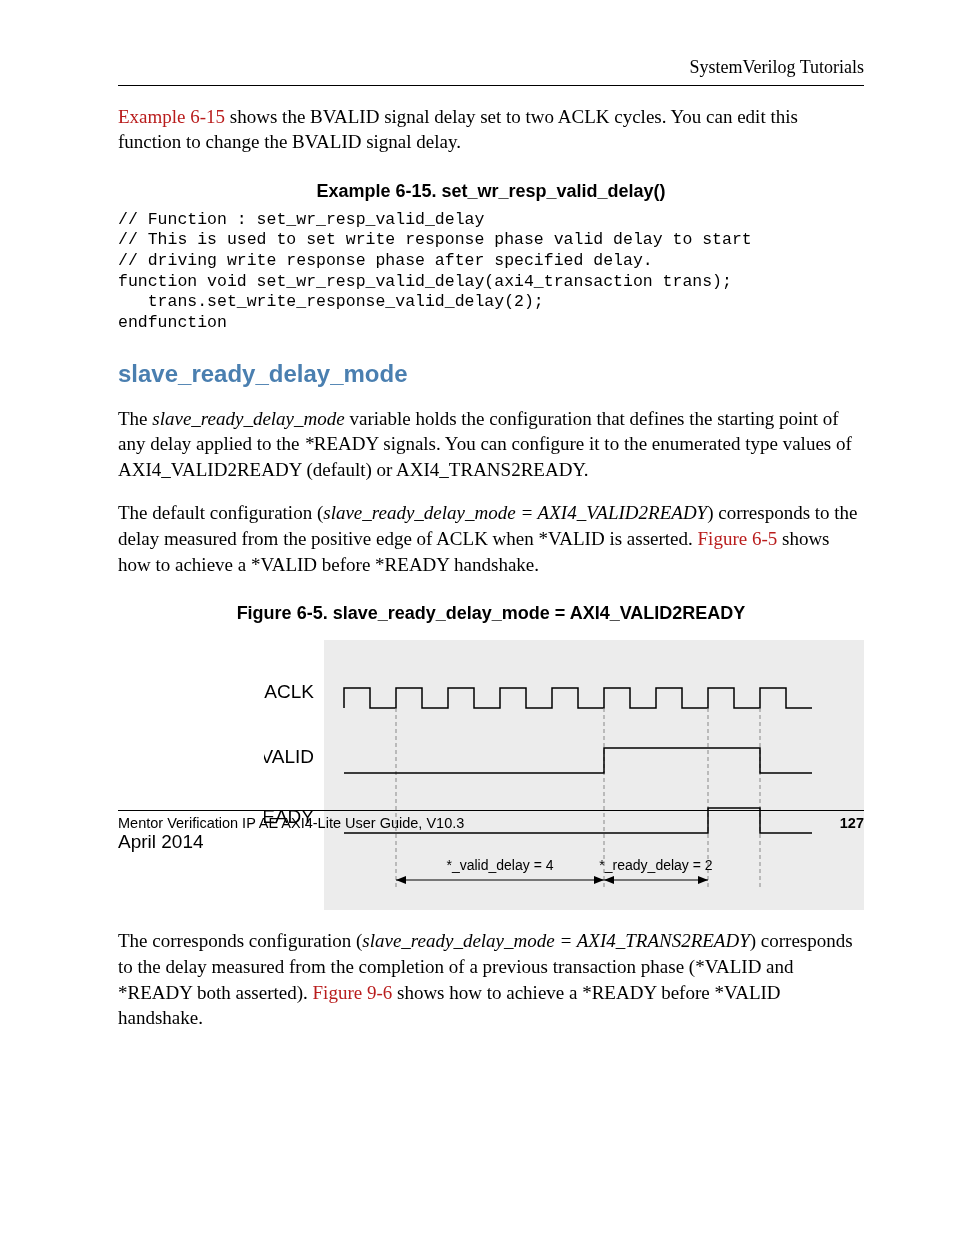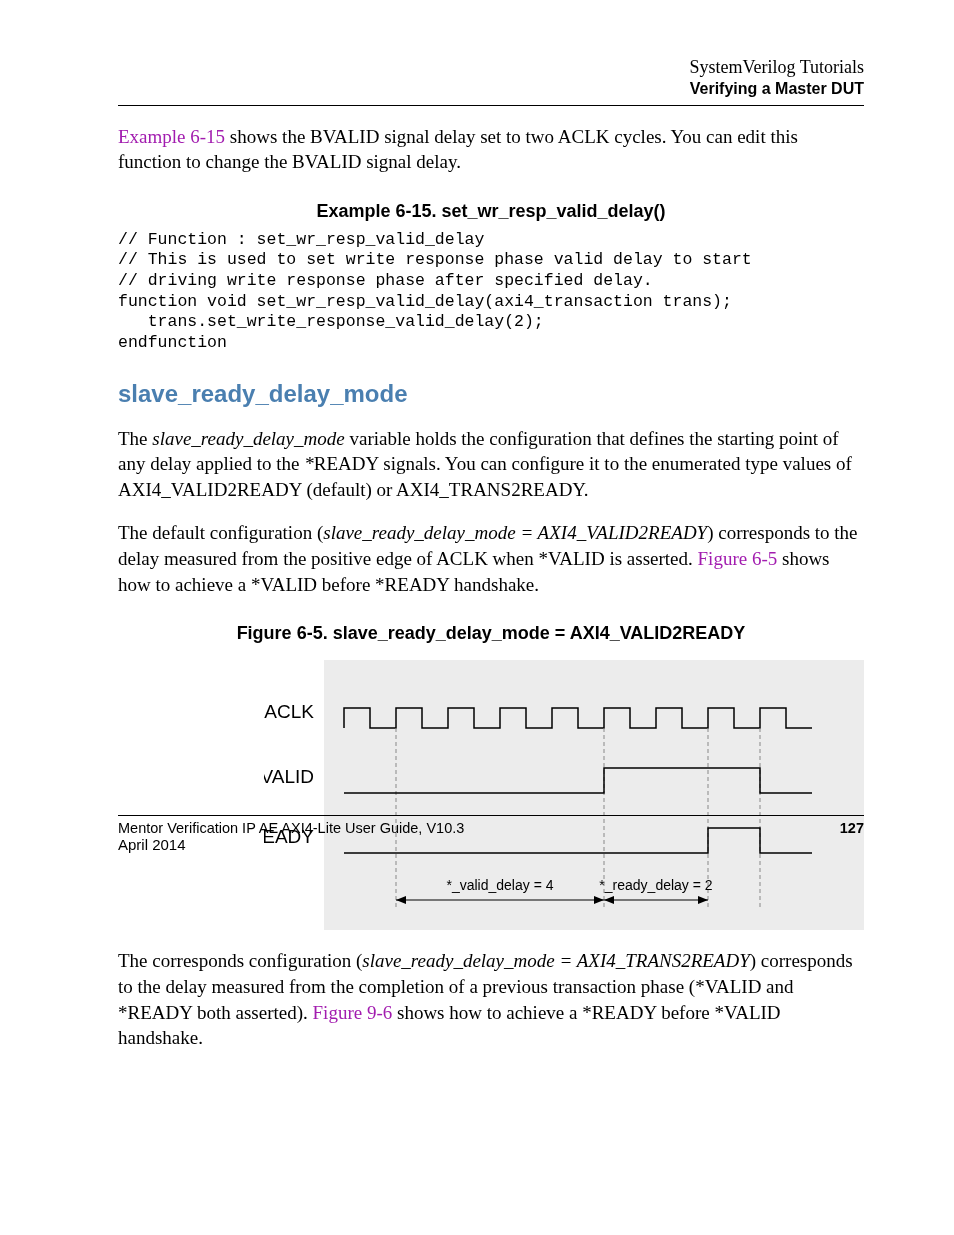--- a/index.html
+++ b/index.html
@@ -2,42 +2,41 @@
 <html><head>
 <meta charset="utf-8">
 <style>
   * { box-sizing: border-box; margin: 0; padding: 0; }
   html, body { width: 954px; height: 1235px; background: #fff; font-family: "Times New Roman", Times, serif; color: #000; }
   .page { position: relative; width: 954px; height: 903px; padding: 56px 90px 44px 118px; }
   .hdr { text-align: right; font-size: 18px; line-height: 1.25; margin-bottom: 6px; }
   .hdr .l1 { font-weight: normal; }
   .hdr .l2 { font-weight: bold; font-family: Arial, Helvetica, sans-serif; font-size: 16px; }
   .rule { border: none; border-top: 1.5px solid #000; margin-top: 4px; }
-  .link { color: #a21caf; }
+  .link { color: #b91c1c; }
   .para { font-size: 19px; line-height: 1.35; margin-top: 18px; }
   .extitle { text-align: center; font-family: Arial, Helvetica, sans-serif; font-weight: bold; font-size: 18px; margin-top: 26px; }
   .code { font-family: "Courier New", monospace; font-size: 16.5px; line-height: 1.25; white-space: pre; margin-top: 8px; }
   .h2 { font-family: Arial, Helvetica, sans-serif; color: #4a7fb0; font-weight: bold; font-size: 24px; margin-top: 26px; }
   .em { font-style: italic; }
   .figtitle { text-align: center; font-family: Arial, Helvetica, sans-serif; font-weight: bold; font-size: 18px; margin-top: 26px; }
   .figwrap { display:flex; justify-content:flex-end; margin-top: 16px; }
   .footer { position: absolute; left: 118px; right: 90px; bottom: 50px; }
   .frule { border: none; border-top: 1.5px solid #000; }
   .frow { display: flex; justify-content: space-between; font-family: Arial, Helvetica, sans-serif; font-size: 14.5px; margin-top: 4px; }
   .frow .pn { font-weight: bold; }
-  .fdate { font-family: Arial, Helvetica, sans-serif; font-size: 15px; }
+  .fdate { font-family: Arial, Helvetica, sans-serif; font-size: 19px; }
 </style>
 </head>
 <body>
 
 <div class="page">
 
   <div class="hdr">
     <div class="l1">SystemVerilog Tutorials</div>
-    <div class="l2">Verifying a Master DUT</div>
   </div>
   <hr class="rule">
 
   <p class="para">
     <span class="link">Example 6-15</span><span> shows the BVALID signal delay set to two ACLK cycles. You can edit this function to change the BVALID signal delay.</span>
   </p>
 
   <div class="extitle">Example 6-15. set_wr_resp_valid_delay()</div>
 
   <div class="code">// Function : set_wr_resp_valid_delay

